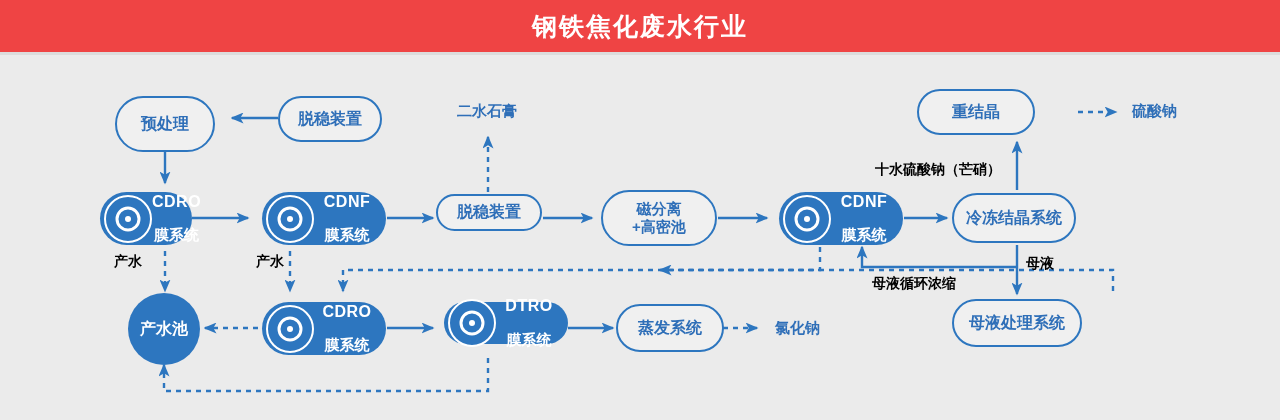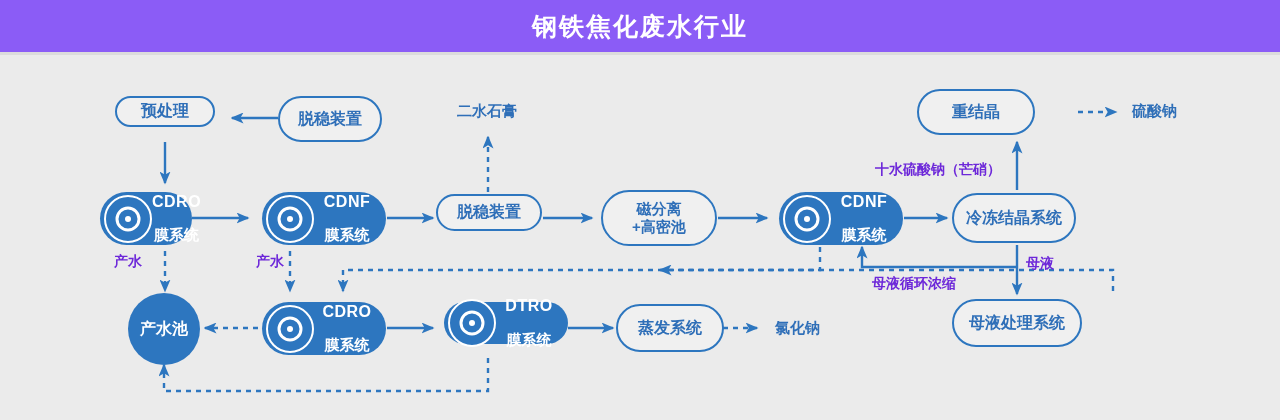--- a/index.html
+++ b/index.html
@@ -9,21 +9,21 @@
     background: #ebebeb;
     font-family: "Liberation Sans", "DejaVu Sans", sans-serif;
     overflow: hidden;
   }
   #app { position: relative; width: 1280px; height: 420px; background: #ebebeb; }
 
   
   #header {
     position: absolute; left: 0; top: 0;
     width: 1280px; height: 52px;
-    background: #8b5cf6;
+    background: #ef4444;
     display: flex; align-items: center; justify-content: center;
   }
   #header-title {
     color: #ffffff;
     font-size: 25px;
     font-weight: bold;
     letter-spacing: 2px;
   }
   #header-rule {
     position: absolute; left: 0; top: 52px; width: 1280px; height: 3px;
@@ -96,21 +96,21 @@
   .disc-icon::after {
     content: ""; position: absolute;
     left: 50%; top: 50%; transform: translate(-50%, -50%);
     width: 6px; height: 6px; border-radius: 50%;
     background: #ffffff;
   }
 
   
   .edge-label {
     position: absolute;
-    color: #6d28d9;
+    color: #000000;
     font-size: 14px;
     font-weight: bold;
     white-space: nowrap;
   }
   .out-label {
     position: absolute;
     color: #2f6fb8;
     font-size: 15px;
     font-weight: bold;
     white-space: nowrap;
@@ -176,21 +176,21 @@
         <path d="M258,273 L205,273"></path>
 
         <path d="M488,303 L488,336 L164,336 L164,310"></path>
 
         <path d="M820,192 L820,215 L343,215 L343,236"></path>
 
         <path d="M1113,236 L1113,215 L660,215" marker-end="url(#ah)"></path>
       </g>
     </svg>
 
-    <div class="node node-outline" style="left:115px; top:41px; width:100px; height:31px;">
+    <div class="node node-outline" style="left:115px; top:41px; width:100px; height:56px;">
       <span>预处理</span>
     </div>
 
     <div class="node node-outline" style="left:278px; top:41px; width:104px; height:46px;">
       <span>脱稳装置</span>
     </div>
 
     <div class="node node-outline" style="left:917px; top:34px; width:118px; height:46px;">
       <span>重结晶</span>
     </div>

